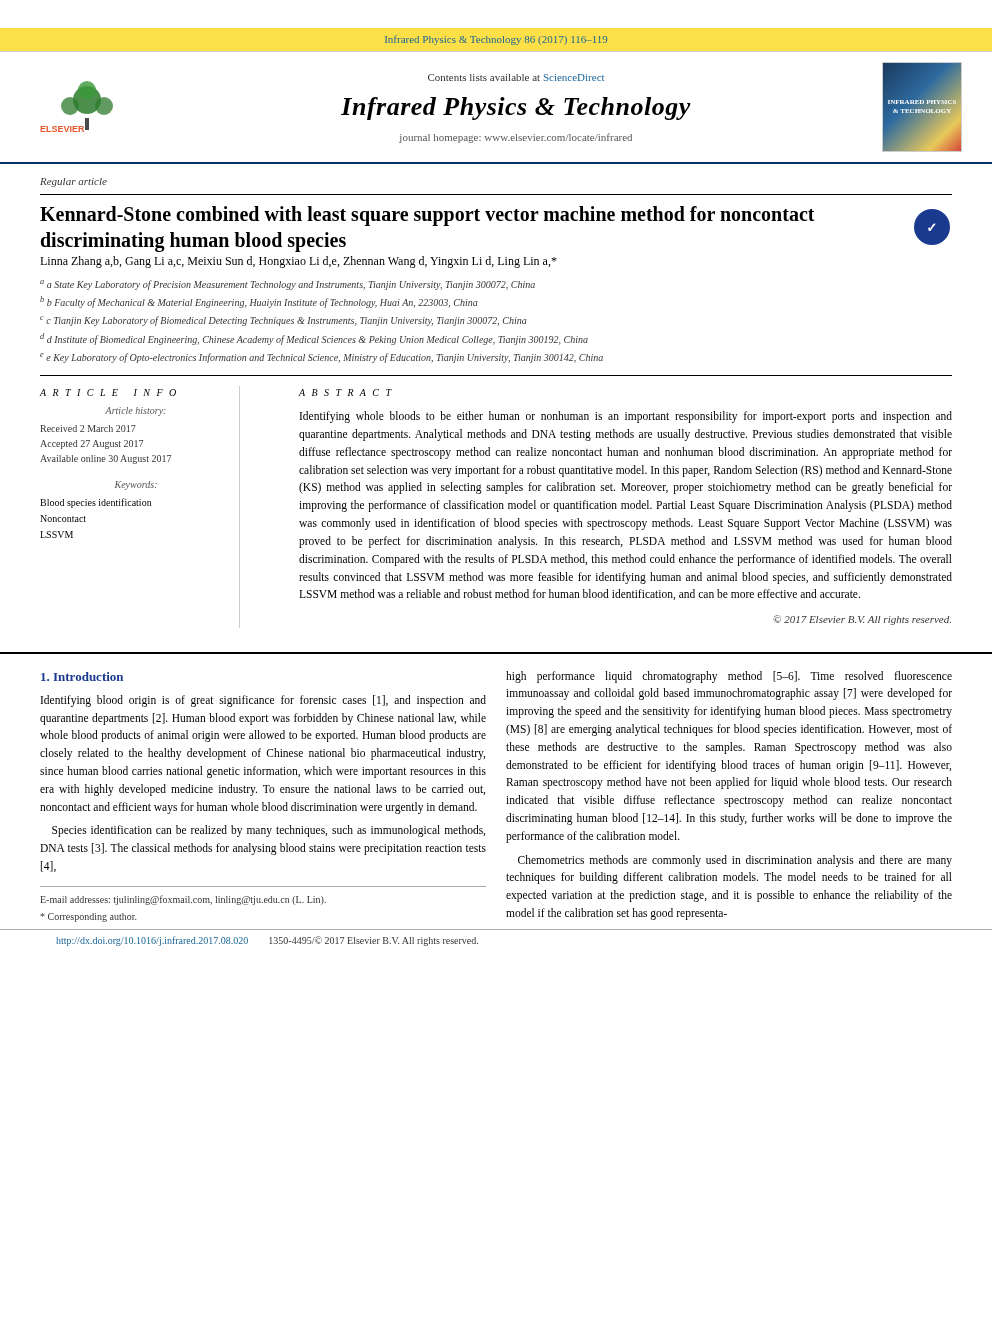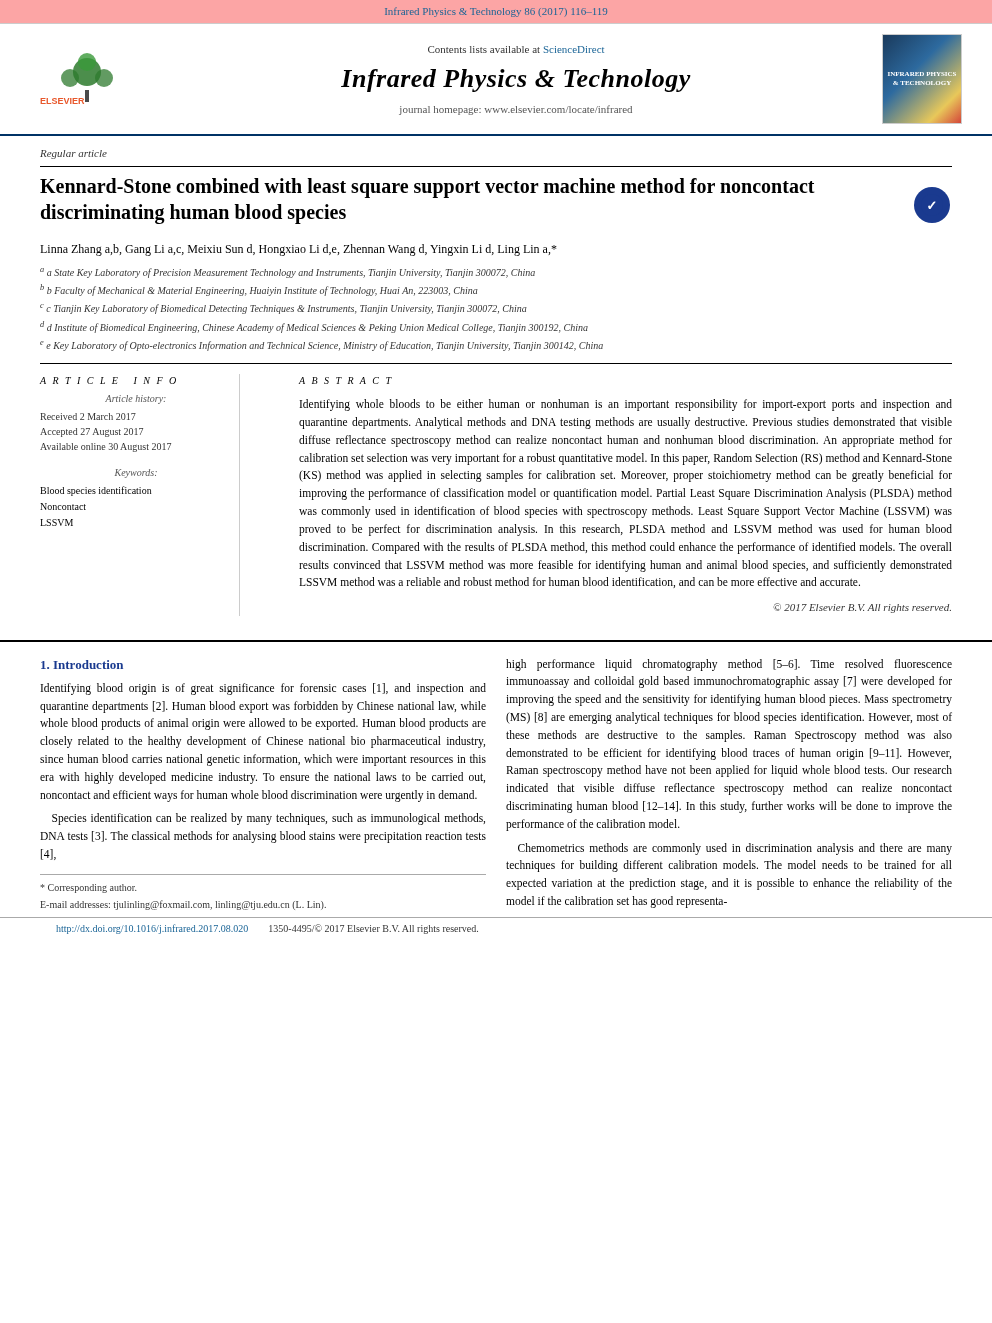--- a/index.html
+++ b/index.html
@@ -7,26 +7,27 @@
       font-family: "Times New Roman", Times, serif;
       background: #fff;
       color: #000;
       width: 992px;
       min-height: 1323px;
       font-size: 12px;
       line-height: 1.4;
     }
 
     .journal-header-bar {
-      background: #fca5a5;
+      background: #fde047;
       text-align: center;
       padding: 4px 0;
       font-size: 11px;
       color: #1a6496;
       border-bottom: 1px solid #ccc;
+      margin-top: 28px;
     }
 
     .journal-top {
       display: flex;
       align-items: stretch;
       border-bottom: 2px solid #003366;
       padding: 10px 20px;
       gap: 10px;
     }
     .journal-top-left {
@@ -90,23 +91,23 @@
       font-size: 11px;
       font-style: italic;
       color: #333;
       margin-bottom: 6px;
       border-bottom: 1px solid #000;
       padding-bottom: 4px;
     }
 
     .article-header-row {
       display: flex;
-      align-items: flex-end;
+      align-items: center;
       gap: 10px;
-      margin-bottom: 16px;
+      margin-bottom: 0;
     }
 
     .article-title {
       font-size: 20px;
       font-weight: bold;
       color: #000;
       line-height: 1.3;
       flex: 1;
     }
 
@@ -404,25 +405,25 @@
     <div class="section-title">
       <span>1.</span>
       <span>Introduction</span>
     </div>
     <div class="body-text">
       <p>Identifying blood origin is of great significance for forensic cases [1], and inspection and quarantine departments [2]. Human blood export was forbidden by Chinese national law, while whole blood products of animal origin were allowed to be exported. Human blood products are closely related to the healthy development of Chinese national bio pharmaceutical industry, since human blood carries national genetic information, which were important resources in this era with highly developed medicine industry. To ensure the national laws to be carried out, noncontact and efficient ways for human whole blood discrimination were urgently in demand.</p>
       <p>Species identification can be realized by many techniques, such as immunological methods, DNA tests [3]. The classical methods for analysing blood stains were precipitation reaction tests [4],</p>
     </div>
 
     <div class="footnote-area">
-      <p>* Corresponding author.</p>
       <p>
         <span>E-mail addresses:</span>
         <span>tjulinling@foxmail.com, linling@tju.edu.cn (L. Lin).</span>
       </p>
+      <p>* Corresponding author.</p>
     </div>
   </div>
 
   <div class="body-col">
     <div class="body-text">
       <p>high performance liquid chromatography method [5–6]. Time resolved fluorescence immunoassay and colloidal gold based immunochromatographic assay [7] were developed for improving the speed and the sensitivity for identifying human blood pieces. Mass spectrometry (MS) [8] are emerging analytical techniques for blood species identification. However, most of these methods are destructive to the samples. Raman Spectroscopy method was also demonstrated to be efficient for identifying blood traces of human origin [9–11]. However, Raman spectroscopy method have not been applied for liquid whole blood tests. Our research indicated that visible diffuse reflectance spectroscopy method can realize noncontact discriminating human blood [12–14]. In this study, further works will be done to improve the performance of the calibration model.</p>
       <p>Chemometrics methods are commonly used in discrimination analysis and there are many techniques for building different calibration models. The model needs to be trained for all expected variation at the prediction stage, and it is possible to enhance the reliability of the model if the calibration set has good representa-</p>
     </div>
   </div>
 

